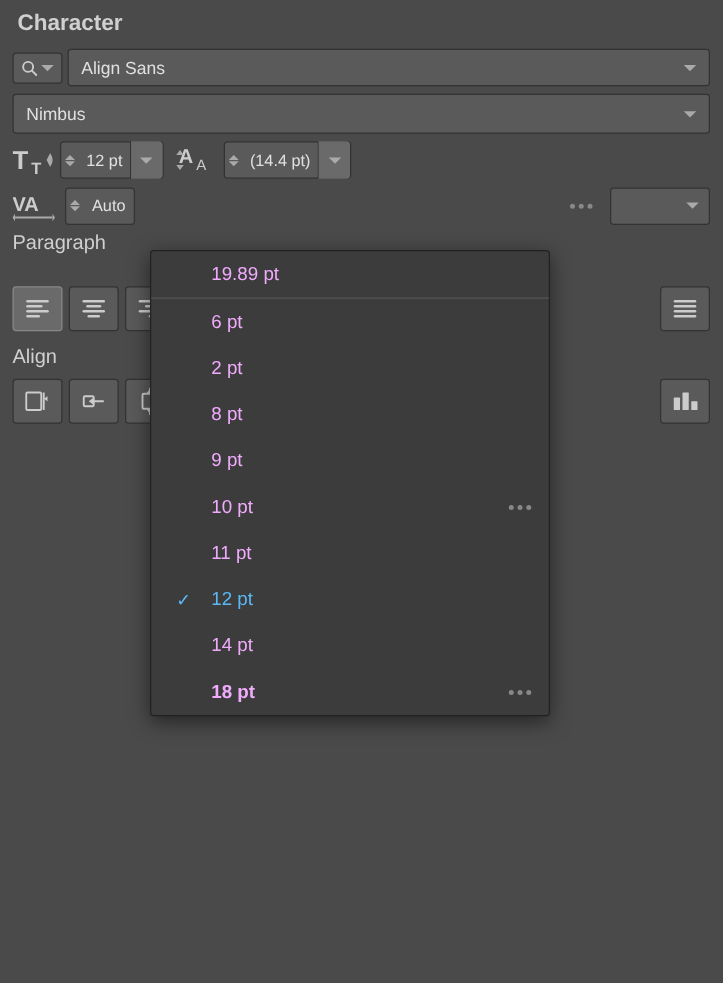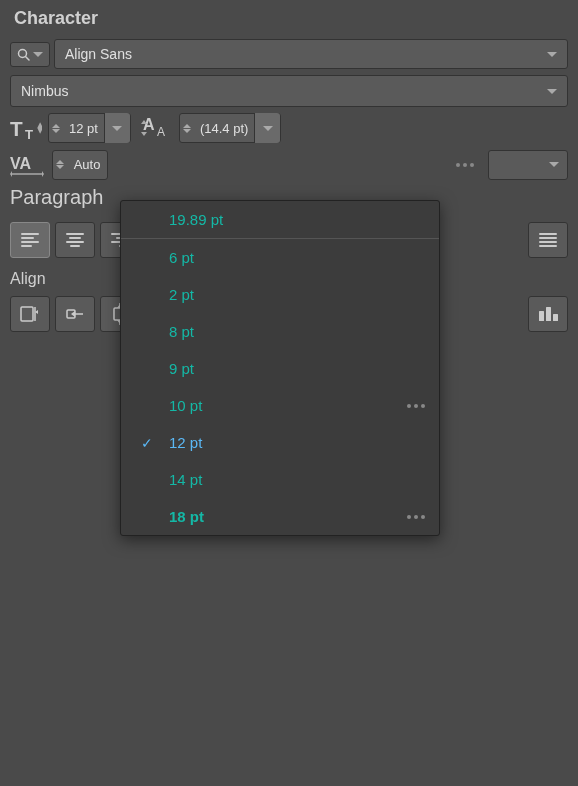--- a/index.html
+++ b/index.html
@@ -177,21 +177,21 @@
       background: #3c3c3c;
       border: 1px solid #222;
       border-radius: 3px;
       z-index: 100;
       box-shadow: 0 4px 16px rgba(0,0,0,0.5);
     }
 
     .dropdown-item {
       padding: 10px 20px;
       font-size: 15px;
-      color: #14b8a6;
+      color: #f0abfc;
       cursor: pointer;
       display: flex;
       align-items: center;
       gap: 10px;
       border-bottom: none;
     }
 
     .dropdown-item.selected {
       color: #5bb8f5;
     }
@@ -205,23 +205,23 @@
     .dropdown-item .no-check {
       width: 18px;
     }
 
     
     .paragraph-section {
       margin-top: 6px;
     }
 
     .paragraph-title {
-      font-size: 20px;
+      font-size: 16px;
       color: #d0d0d0;
-      margin-bottom: 13px;
+      margin-bottom: 25px;
     }
 
     .align-buttons-row {
       display: flex;
       gap: 5px;
       align-items: center;
     }
 
     .align-btn {
       width: 40px;
@@ -568,20 +568,24 @@
         <span class="no-check"></span>
         <span>10 pt</span>
       </div>
       <div class="three-dots" style="padding-right:14px;">
         <div class="dot"></div>
         <div class="dot"></div>
         <div class="dot"></div>
       </div>
     </div>
 
+    <div class="dropdown-item">
+      <span class="no-check"></span>
+      <span>11 pt</span>
+    </div>
 
     <div class="dropdown-item selected">
       <span class="check">✓</span>
       <span>12 pt</span>
     </div>
 
     <div class="dropdown-item">
       <span class="no-check"></span>
       <span>14 pt</span>
     </div>

